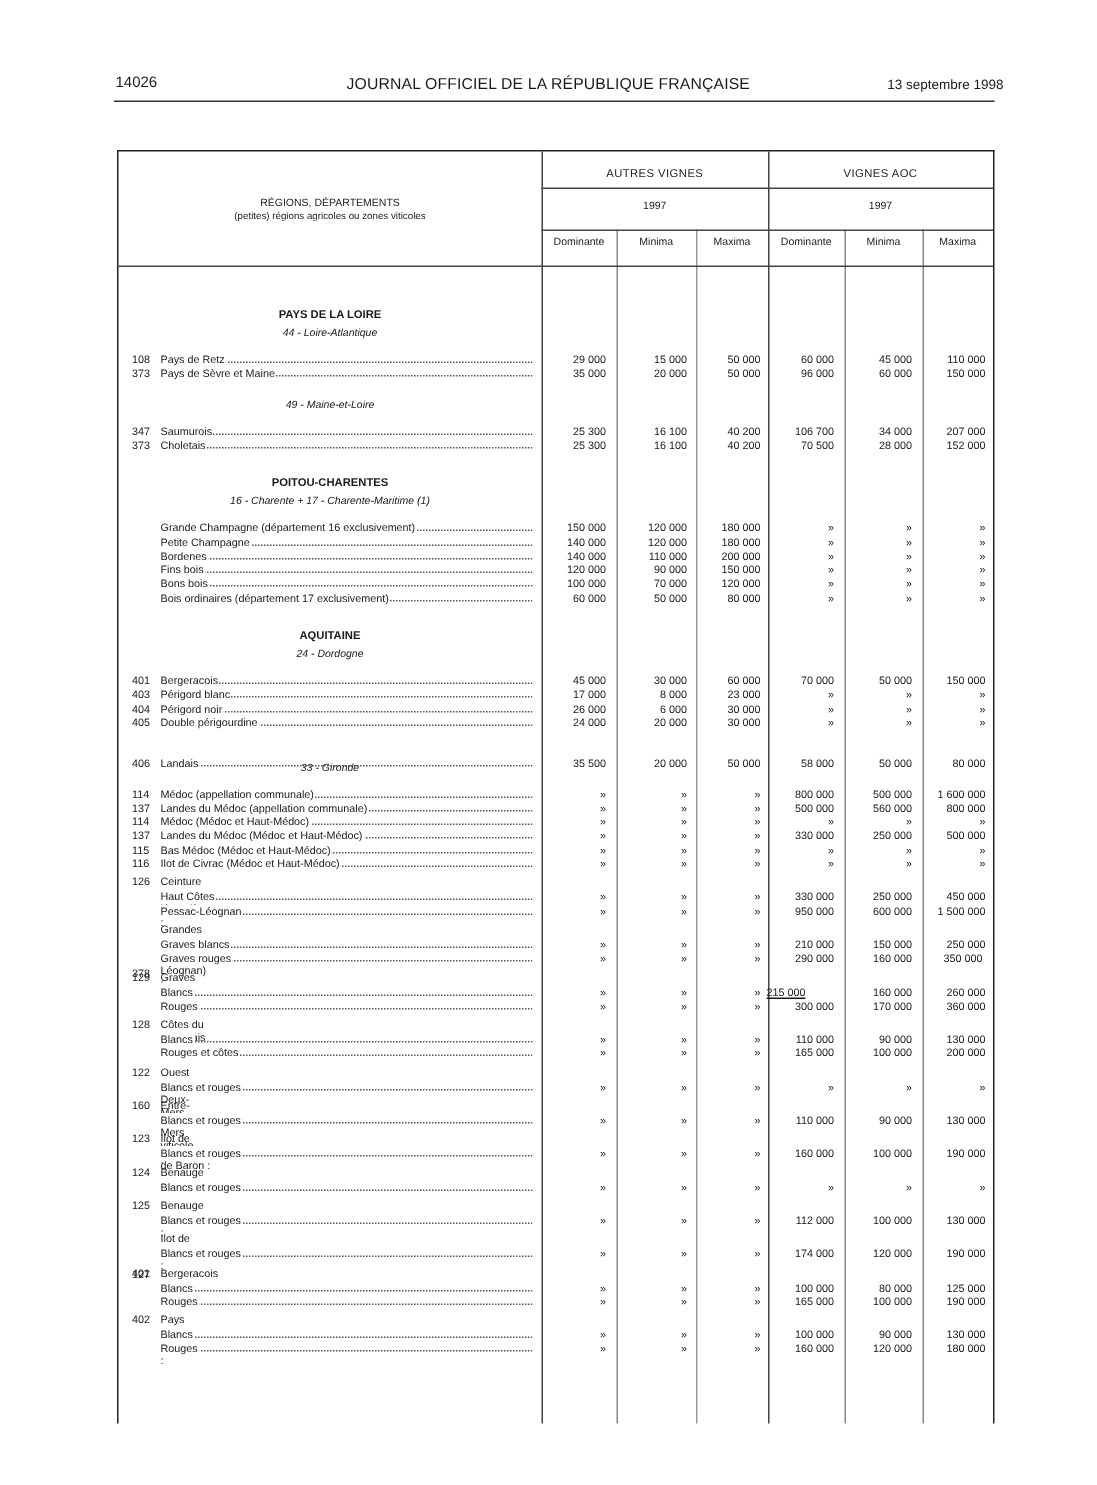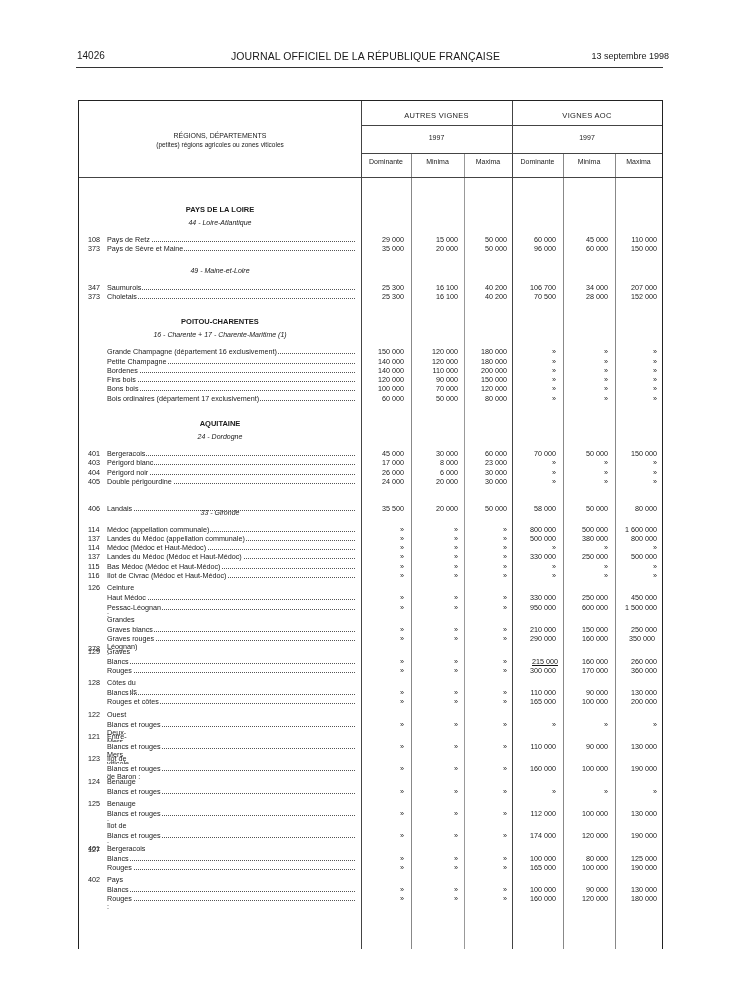--- a/index.html
+++ b/index.html
@@ -229,21 +229,21 @@
         <span class="v" style="left: 489px;">500 000</span>
         <span class="v" style="left: 538px;">1 600 000</span>
       </div>
       <div class="row" style="top: 432.8px;">
         <span class="code">137</span>
         <span class="lbl dots"><span class="t">Landes du Médoc (appellation communale)</span></span>
         <span class="v" style="left: 285px;">»</span>
         <span class="v" style="left: 339px;">»</span>
         <span class="v" style="left: 388px;">»</span>
         <span class="v" style="left: 437px;">500 000</span>
-        <span class="v" style="left: 489px;">380 000</span>
+        <span class="v" style="left: 489px;">560 000</span>
         <span class="v" style="left: 538px;">800 000</span>
       </div>
       <div class="row" style="top: 442.1px;">
         <span class="code">114</span>
         <span class="lbl dots"><span class="t">Médoc (Médoc et Haut-Médoc)</span></span>
         <span class="v" style="left: 285px;">»</span>
         <span class="v" style="left: 339px;">»</span>
         <span class="v" style="left: 388px;">»</span>
         <span class="v" style="left: 437px;">»</span>
         <span class="v" style="left: 489px;">»</span>
@@ -275,21 +275,21 @@
         <span class="v" style="left: 285px;">»</span>
         <span class="v" style="left: 339px;">»</span>
         <span class="v" style="left: 388px;">»</span>
         <span class="v" style="left: 437px;">»</span>
         <span class="v" style="left: 489px;">»</span>
         <span class="v" style="left: 538px;">»</span>
       </div>
       <div class="gcode" style="top: 482.3px;">126</div>
       <div class="grp" style="top: 482.3px;">Ceinture laitière et légumière :</div>
       <div class="row" style="top: 492.3px;">
-        <span class="lbl dots"><span class="t">Haut Médoc</span></span>
+        <span class="lbl dots"><span class="t">Haut Côtes</span></span>
         <span class="v" style="left: 285px;">»</span>
         <span class="v" style="left: 339px;">»</span>
         <span class="v" style="left: 388px;">»</span>
         <span class="v" style="left: 437px;">330 000</span>
         <span class="v" style="left: 489px;">250 000</span>
         <span class="v" style="left: 538px;">450 000</span>
       </div>
       <div class="row" style="top: 501.6px;">
         <span class="lbl dots"><span class="t">Pessac-Léognan</span></span>
         <span class="v" style="left: 285px;">»</span>
@@ -319,21 +319,21 @@
         <span class="v" style="left: 489px;">160 000</span>
         <span class="v" style="left: 536px;">350 000</span>
       </div>
       <div class="gcode" style="top: 545.5px;">129</div>
       <div class="grp" style="top: 545.5px;">Graves :</div>
       <div class="row" style="top: 555.5px;">
         <span class="lbl dots"><span class="t">Blancs</span></span>
         <span class="v" style="left: 285px;">»</span>
         <span class="v" style="left: 339px;">»</span>
         <span class="v" style="left: 388px;">»</span>
-        <span class="v" style="left: 439px; text-decoration: underline;">215 000</span>
+        <span class="v" style="left: 418px; text-decoration: underline;">215 000</span>
         <span class="v" style="left: 489px;">160 000</span>
         <span class="v" style="left: 538px;">260 000</span>
       </div>
       <div class="row" style="top: 564.8px;">
         <span class="lbl dots"><span class="t">Rouges</span></span>
         <span class="v" style="left: 285px;">»</span>
         <span class="v" style="left: 339px;">»</span>
         <span class="v" style="left: 388px;">»</span>
         <span class="v" style="left: 437px;">300 000</span>
         <span class="v" style="left: 489px;">170 000</span>
@@ -363,21 +363,21 @@
       <div class="grp" style="top: 608.7px;">Ouest Entre-Deux-Mers :</div>
       <div class="row" style="top: 618.7px;">
         <span class="lbl dots"><span class="t">Blancs et rouges</span></span>
         <span class="v" style="left: 285px;">»</span>
         <span class="v" style="left: 339px;">»</span>
         <span class="v" style="left: 388px;">»</span>
         <span class="v" style="left: 437px;">»</span>
         <span class="v" style="left: 489px;">»</span>
         <span class="v" style="left: 538px;">»</span>
       </div>
-      <div class="gcode" style="top: 631px;">121</div>
+      <div class="gcode" style="top: 631px;">160</div>
       <div class="grp" style="top: 631px;">Entre-Deux-Mers viticole :</div>
       <div class="row" style="top: 641px;">
         <span class="lbl dots"><span class="t">Blancs et rouges</span></span>
         <span class="v" style="left: 285px;">»</span>
         <span class="v" style="left: 339px;">»</span>
         <span class="v" style="left: 388px;">»</span>
         <span class="v" style="left: 437px;">110 000</span>
         <span class="v" style="left: 489px;">90 000</span>
         <span class="v" style="left: 538px;">130 000</span>
       </div>

